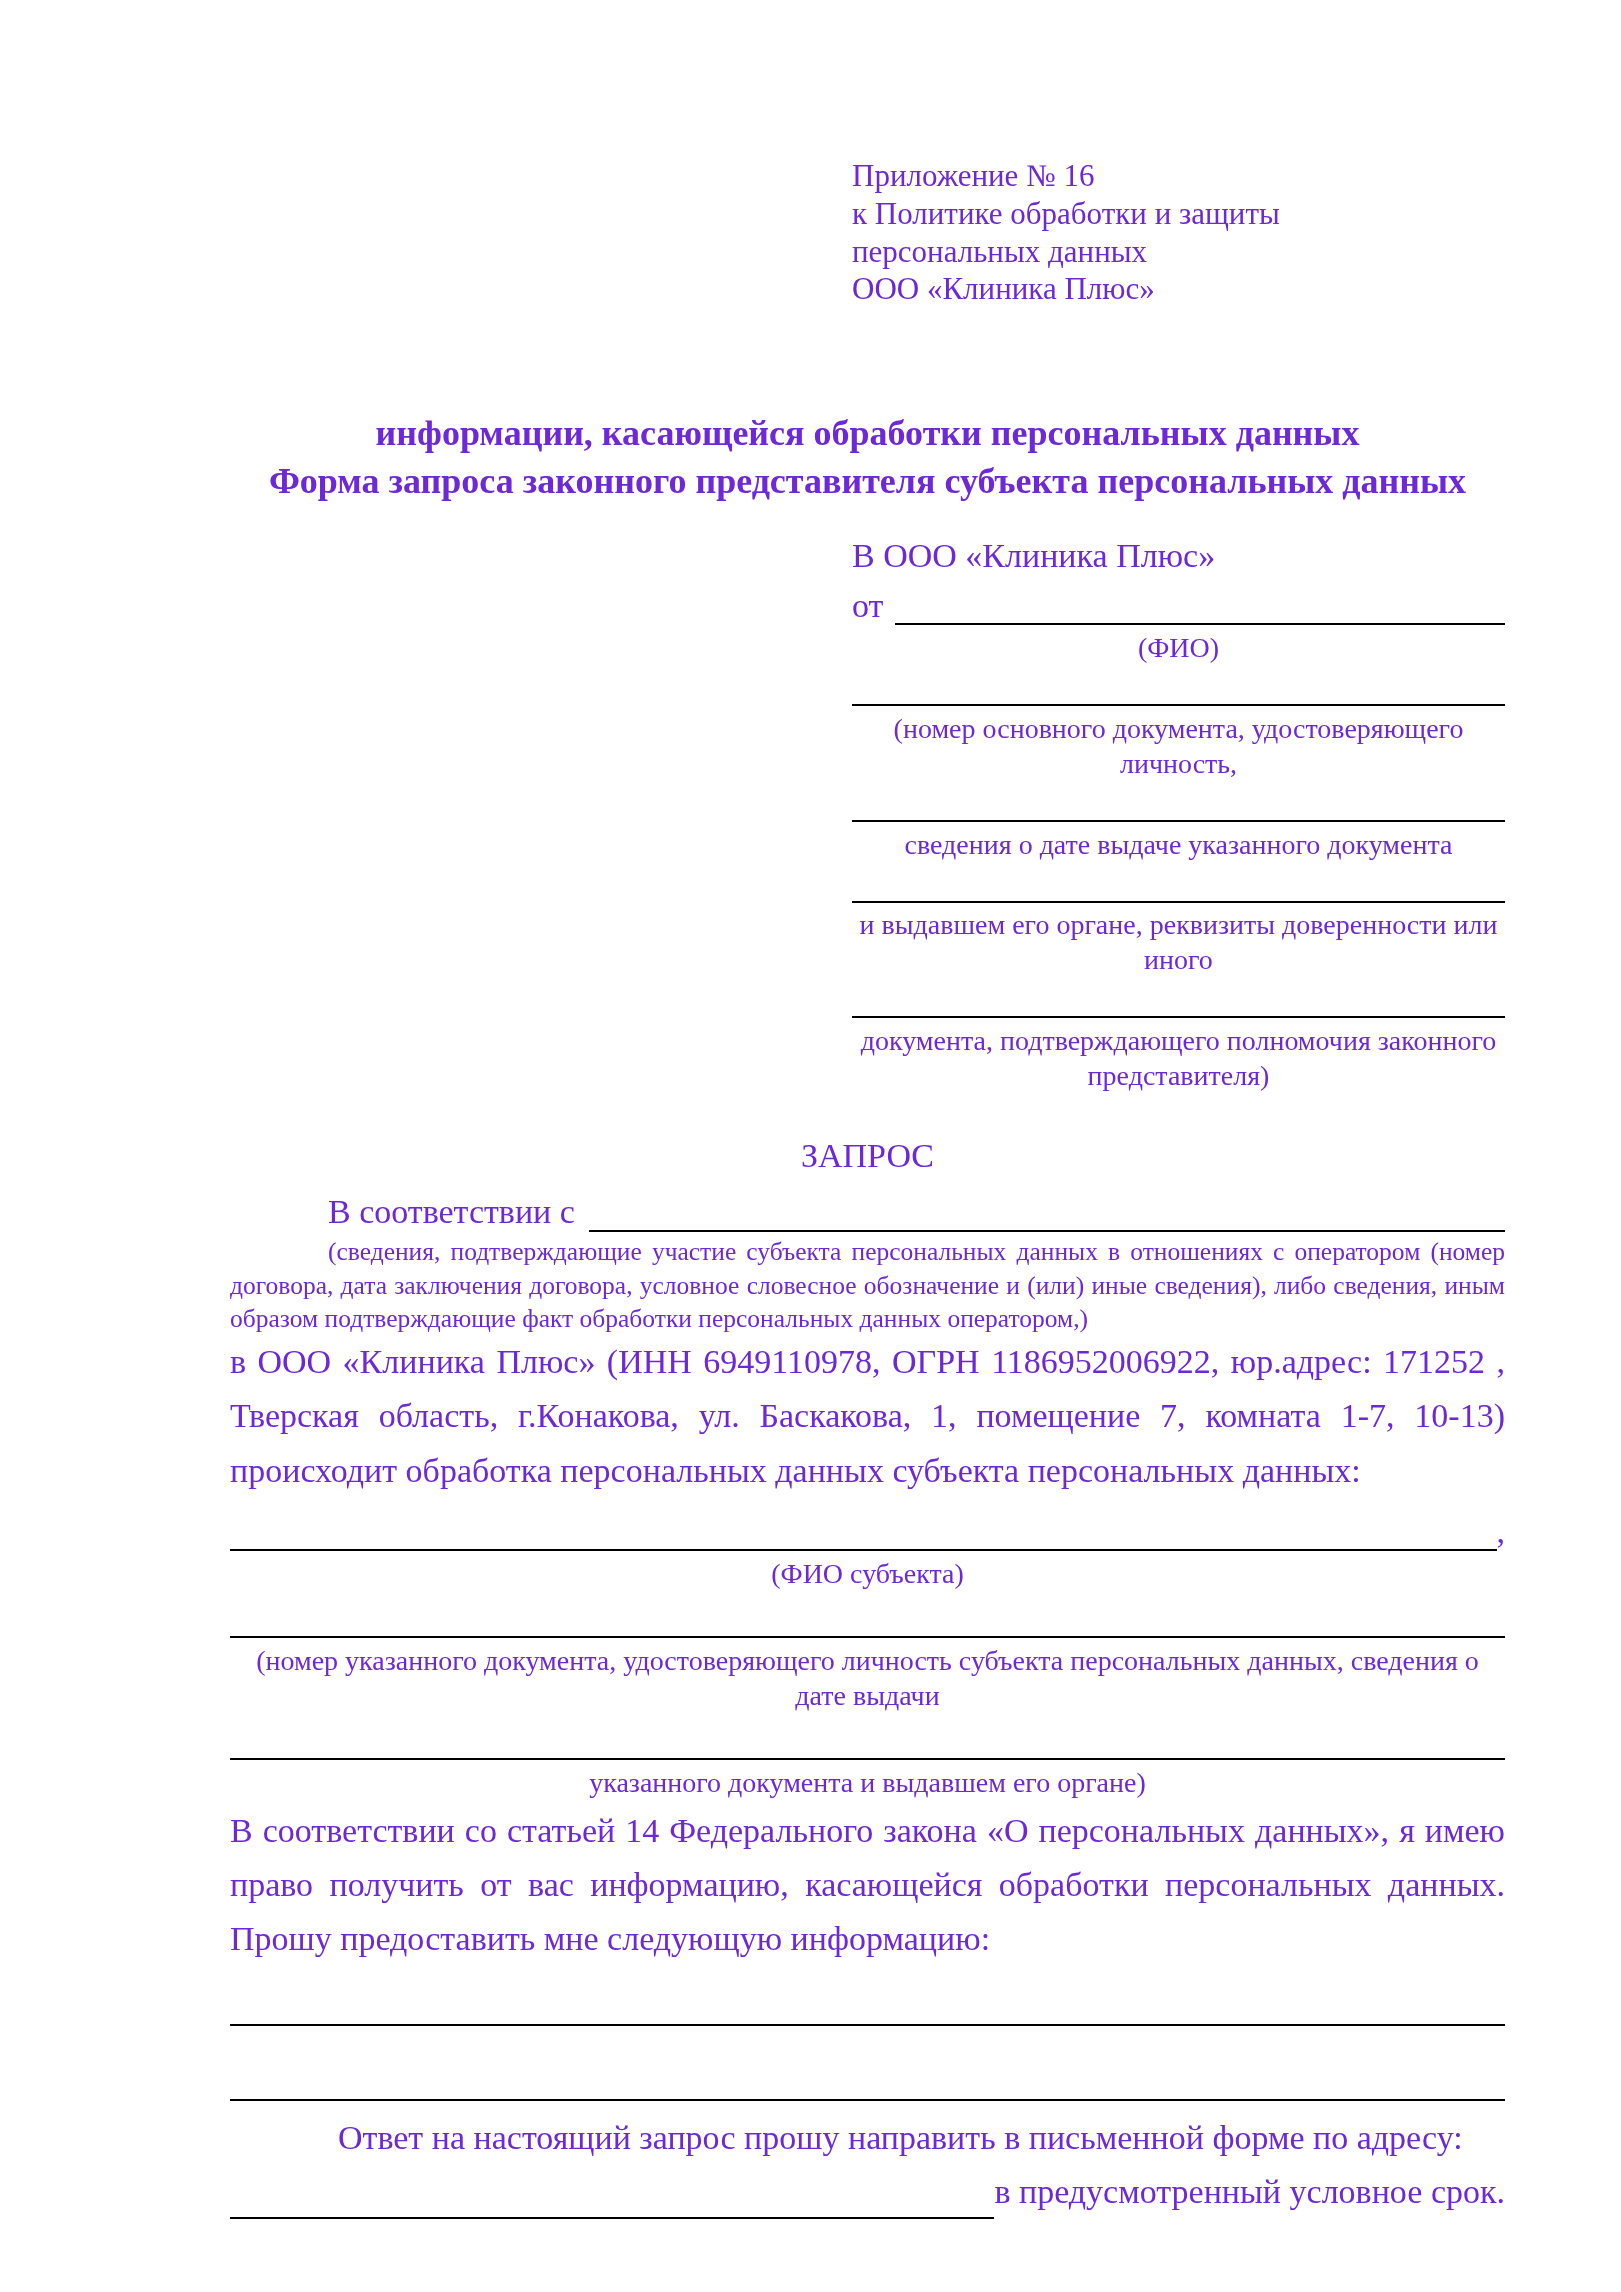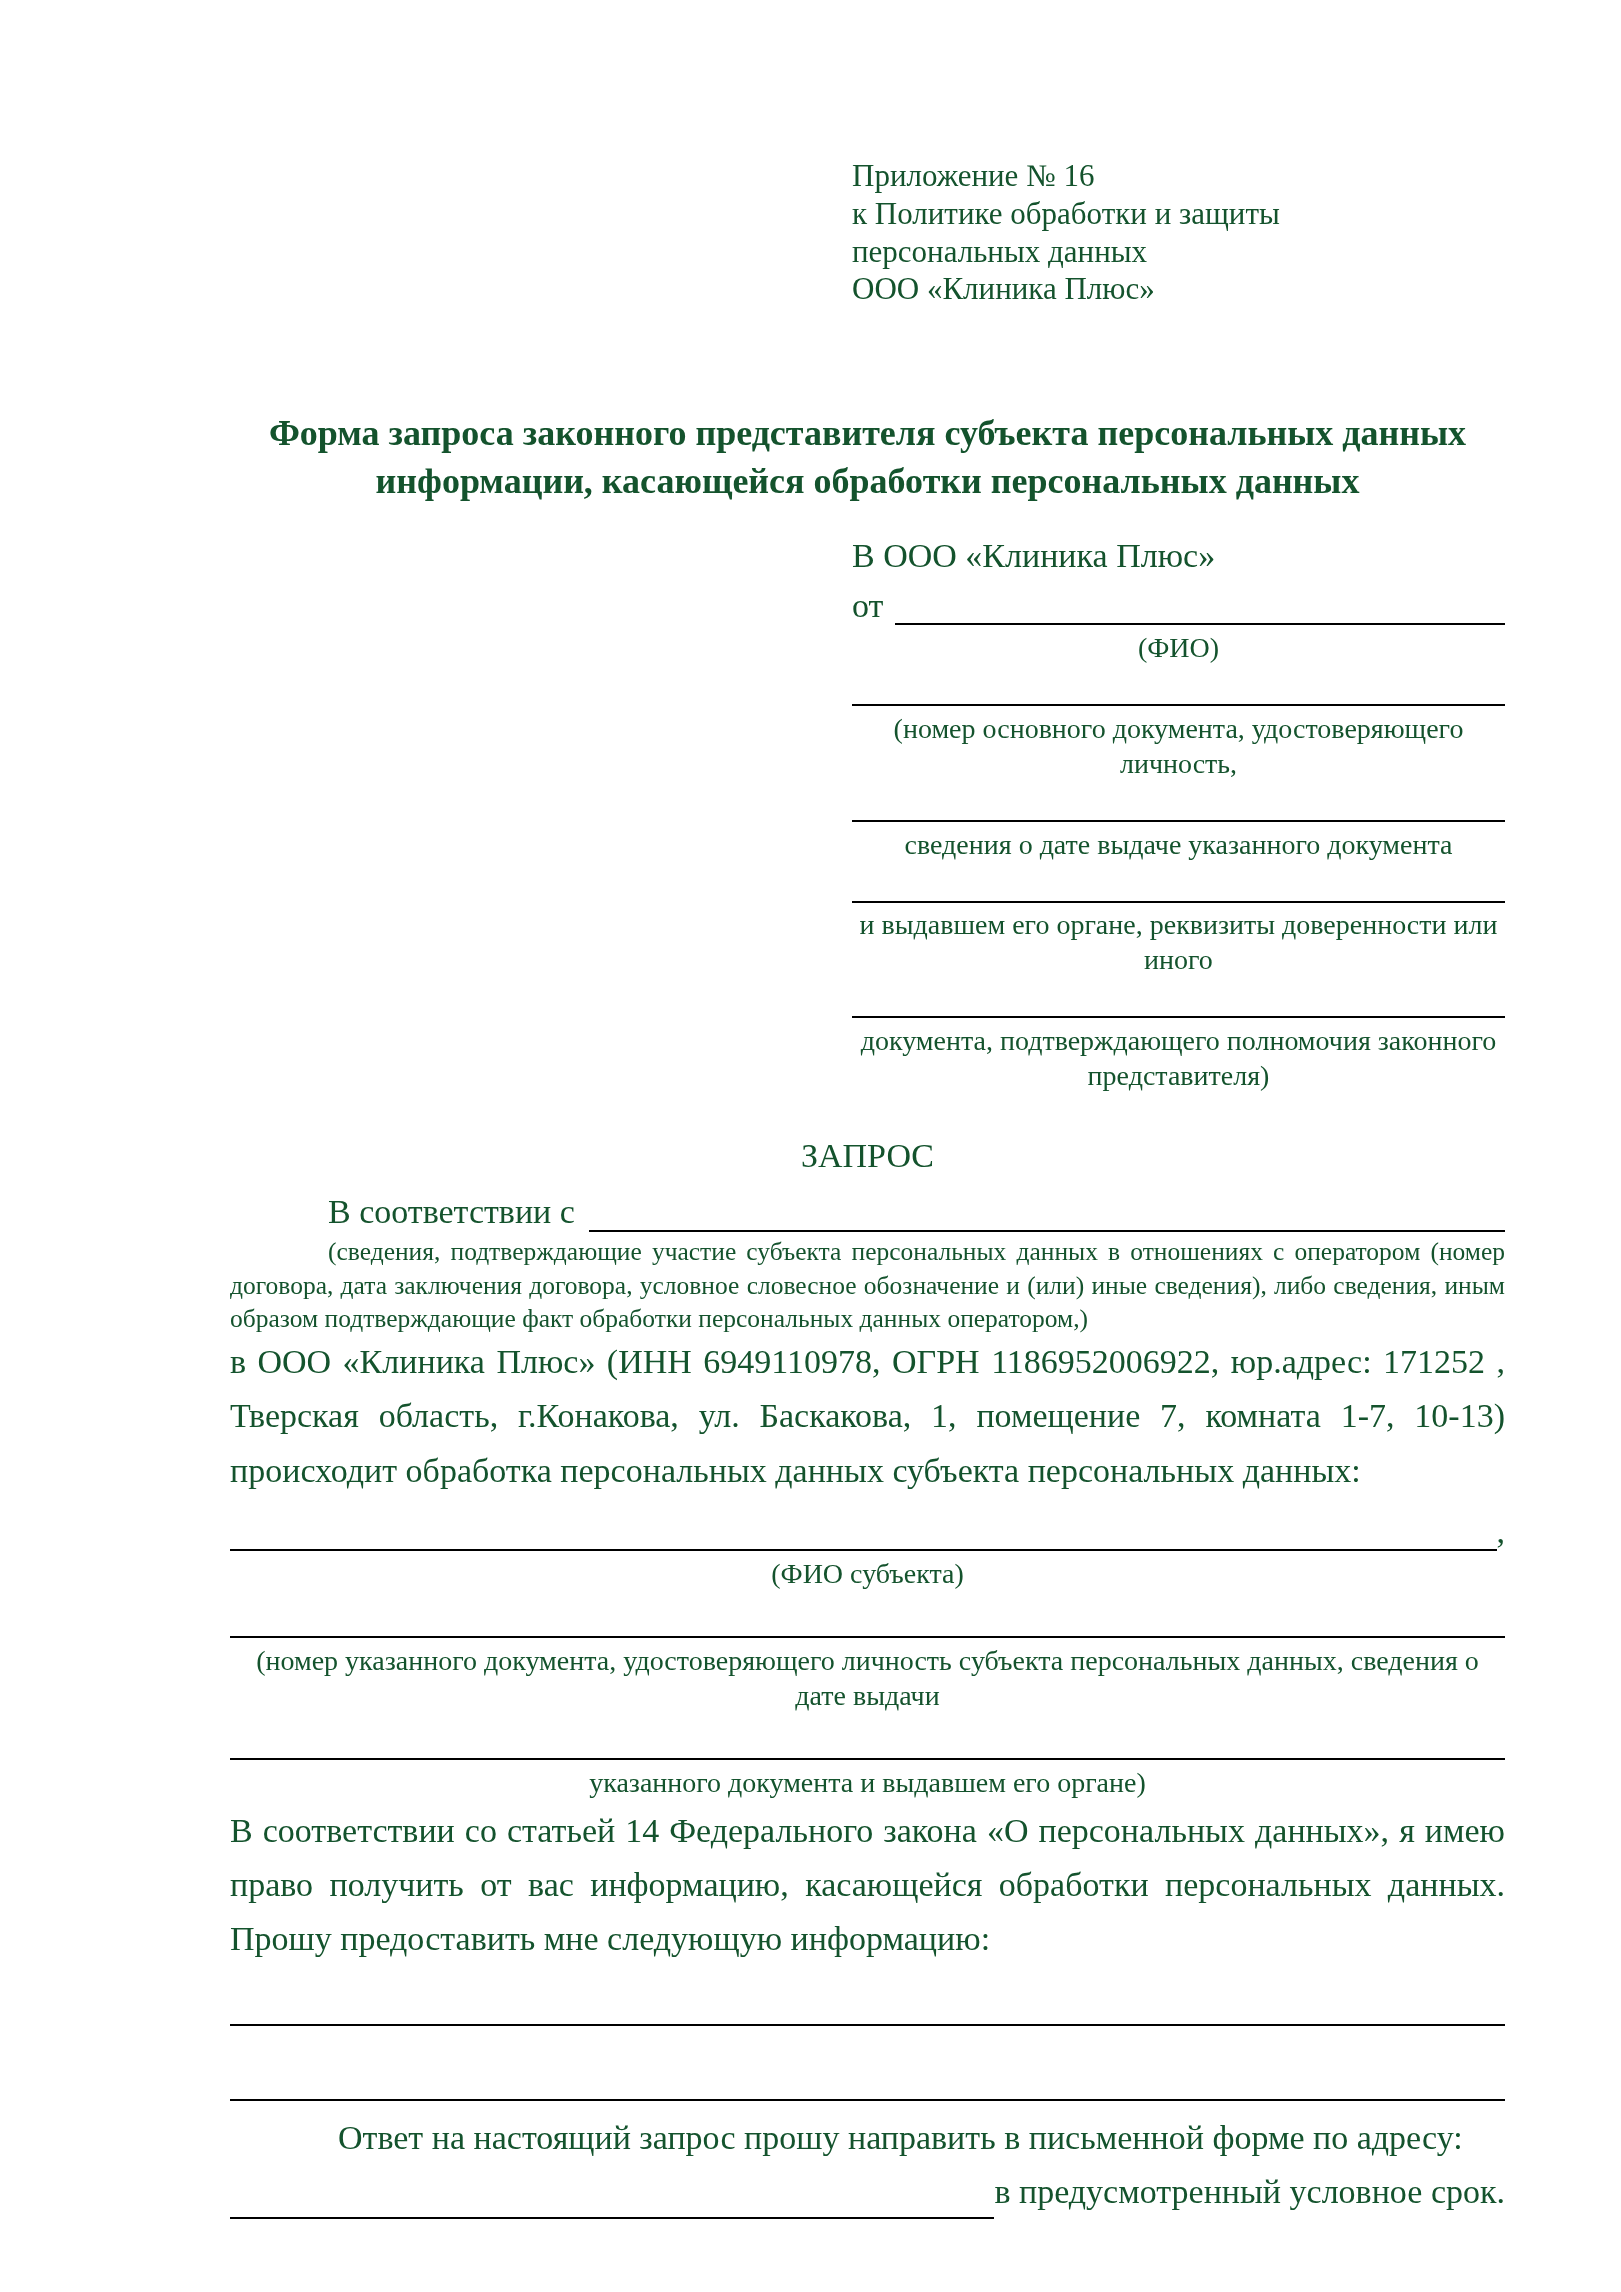--- a/index.html
+++ b/index.html
@@ -3,21 +3,21 @@
 <meta charset="utf-8">
 <style>
   html,body{margin:0;padding:0;background:#888;}
   .page{
     position:relative;
     width:1621px;height:2293px;
     background:#ffffff;
     box-sizing:border-box;
     padding:157px 116px 0 230px;
     font-family:"Liberation Serif","DejaVu Serif",serif;
-    color:#14532d;
+    color:#6d28d9;
     font-size:34px;
   }
   .appendix{
     margin-left:622px;
     font-size:31px;
     line-height:1.22;
   }
   .doc-title{
     margin-top:102px;
     text-align:center;
@@ -126,22 +126,22 @@
 <div class="page">
 
   <div class="appendix">
     <div>Приложение № 16</div>
     <div>к Политике обработки и защиты</div>
     <div>персональных данных</div>
     <div>ООО «Клиника Плюс»</div>
   </div>
 
   <div class="doc-title">
+    <div>информации, касающейся обработки персональных данных</div>
     <div>Форма запроса законного представителя субъекта персональных данных</div>
-    <div>информации, касающейся обработки персональных данных</div>
   </div>
 
   <div class="addr-block">
     <div class="addr-to">В ООО «Клиника Плюс»</div>
 
     <div class="from-row">
       <span>от</span>
       <span class="fill-line"></span>
     </div>
     <div class="caption">(ФИО)</div>

